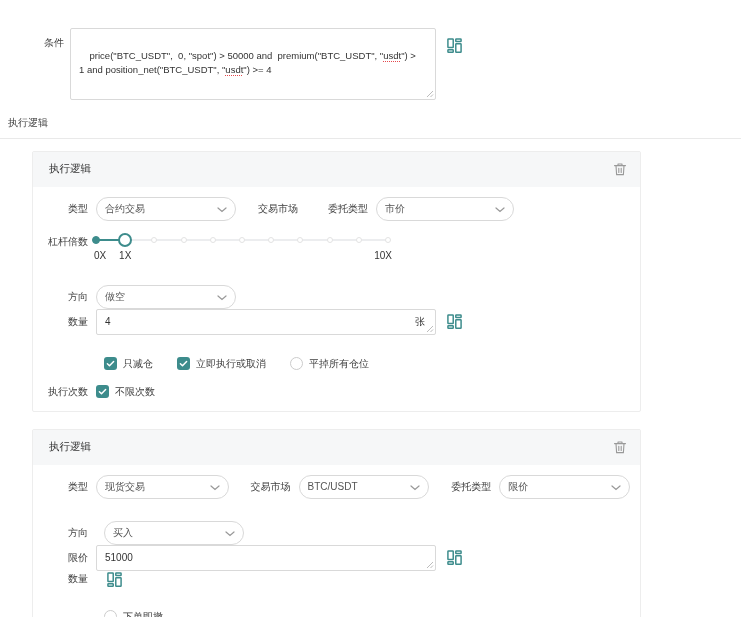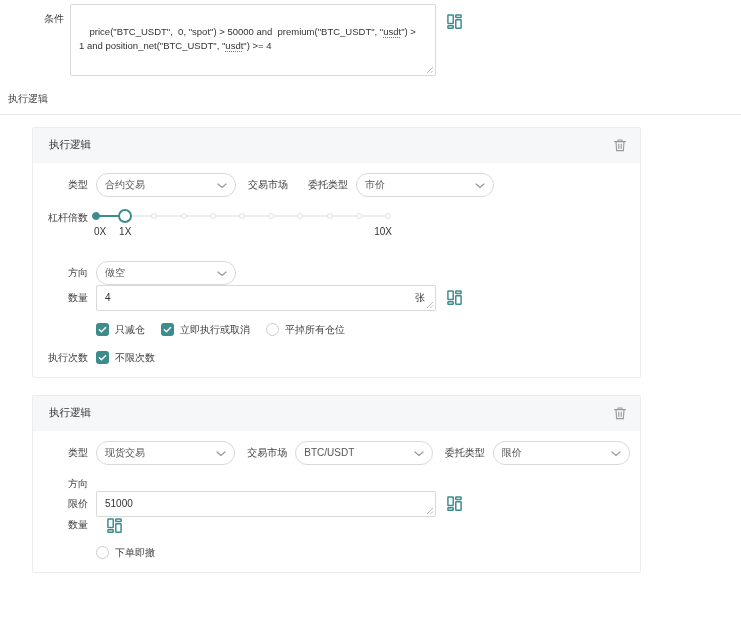--- a/index.html
+++ b/index.html
@@ -3,21 +3,21 @@
 <meta charset="utf-8">
 <style>
   * { box-sizing: border-box; }
   html,body { margin:0; padding:0; background:#fff; }
   body {
     width:741px; height:617px; overflow:hidden;
     font-family:"Liberation Sans","DejaVu Sans",sans-serif;
     color:#333; position:relative;
   }
   
-  .cond-row { display:flex; align-items:flex-start; padding-top:4px; }
+  .cond-row { display:flex; align-items:flex-start; padding-top:28px; }
   .cond-label { flex:none; width:64px; text-align:right; font-size:10px; color:#404040; padding-top:8px; margin-right:6px; }
   .cond-box {
     position:relative; width:366px; min-height:38px;
     border:1px solid #d9d9d9; border-radius:2px;
     padding:5px 12px 6px 8px;
     font-size:9.5px; line-height:1.55; color:#333;
     white-space:pre-wrap; word-break:break-word;
     background:#fff;
   }
   .misspelled {
@@ -34,21 +34,21 @@
 
   
   .card { width:609px; margin:12px 0 0 32px; border:1px solid #ededed; border-radius:2px; background:#fff; }
   .card + .card { margin-top:17px; }
   .card-header { height:35px; background:#f6f7f8; display:flex; align-items:center; justify-content:space-between; padding:0 13px 0 16px; }
   .card-title { font-size:10.5px; color:#333; }
   .card-body { padding:10px 10px 12px 15px; }
 
   .frow { display:flex; align-items:center; }
   .flabel { flex:none; width:40px; text-align:right; font-size:10px; color:#404040; margin-right:8px; }
-  .flabel.inline { width:auto; margin-left:12px; }
+  .flabel.inline { width:auto; margin-left:22px; }
   .flabel.w4 { letter-spacing:0; }
 
   .select {
     position:relative; height:24px; border:1px solid #d9d9d9; border-radius:12px;
     background:#fff; display:flex; align-items:center;
     padding:0 6px 0 8px; font-size:10px; color:#555; cursor:pointer;
   }
   .select .chev { position:absolute; right:8px; top:9px; }
   .w140 { width:140px; } .w138 { width:138px; }
 
@@ -69,21 +69,21 @@
   .sdot.start { top:3px; width:8px; height:8px; background:#3d8c8c; border-color:#3d8c8c; }
   .handle { position:absolute; left:10%; top:0; width:14px; height:14px; border-radius:50%; background:#fff; border:2px solid #3d8c8c; transform:translateX(-50%); cursor:grab; }
   .slabel { position:absolute; top:17px; font-size:10px; color:#333; }
   .sl-0 { left:-2px; } .sl-1 { left:10%; transform:translateX(-50%); } .sl-10 { right:-4px;margin-left:15px; }
 
   
   .chk { display:flex; align-items:center; margin-right:16px; cursor:pointer; }
   .cbox { flex:none; width:13px; height:13px; border-radius:3px; background:#3d8c8c; display:flex; align-items:center; justify-content:center; margin-right:6px; }
   .cbox.unchecked { background:#fff; border:1px solid #ccc; border-radius:50%; }
   .chk-label { font-size:10px; color:#404040; white-space:nowrap; } .mt8{margin-top:0;}
-  .mt12{margin-top:12px;} .mt14{margin-top:14px;} .mt22{margin-top:22px;}
+  .mt12{margin-top:22px;gap:8px;} .mt14{margin-top:14px;} .mt22{margin-top:22px;}
 </style>
 </head>
 <body>
 
 <div class="cond-row">
   <div class="cond-label">条件</div>
   <div class="cond-box">
     <span>price("BTC_USDT",  0, "spot") &gt; 50000 and  premium("BTC_USDT", "</span><span class="misspelled">usdt</span><span>") &gt; 1 and position_net("BTC_USDT", "</span><span class="misspelled">usdt</span><span>") &gt;= 4</span><svg class="rs" width="8" height="8" viewBox="0 0 8 8">
         <path d="M7 1 L1 7 M7 4.5 L4.5 7" stroke="#bcbcbc" stroke-width="1" fill="none"></path>
       </svg>
@@ -250,20 +250,26 @@
       <div class="select w138">
         <span>限价</span>
         <svg class="chev" width="10" height="6" viewBox="0 0 10 6">
             <path d="M1 1l4 3.5L9 1" stroke="#999" stroke-width="1.2" fill="none" stroke-linecap="round"></path>
           </svg>
       </div>
     </div>
 
     <div class="frow mt12">
       <div class="flabel">方向</div>
+      <div class="select w140">
+        <span>买入</span>
+        <svg class="chev" width="10" height="6" viewBox="0 0 10 6">
+            <path d="M1 1l4 3.5L9 1" stroke="#999" stroke-width="1.2" fill="none" stroke-linecap="round"></path>
+          </svg>
+      </div>
     </div>
 
     <div class="frow mt8">
       <div class="flabel">限价</div>
       <div class="tinput">
         <span>51000</span>
         <svg class="rs" width="8" height="8" viewBox="0 0 8 8">
             <path d="M7 1 L1 7 M7 4.5 L4.5 7" stroke="#bcbcbc" stroke-width="1" fill="none"></path>
           </svg>
       </div>

